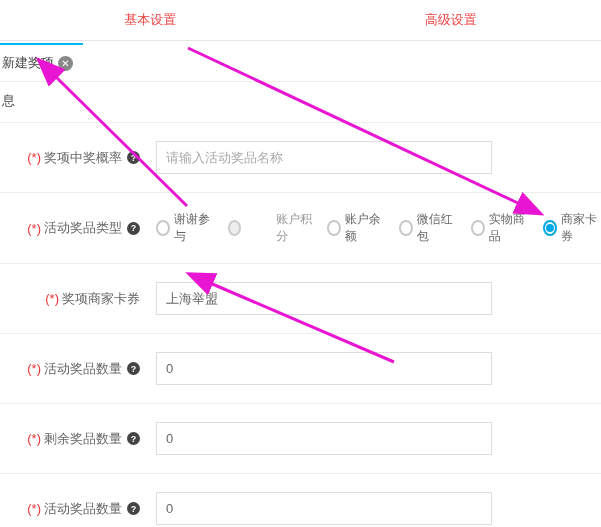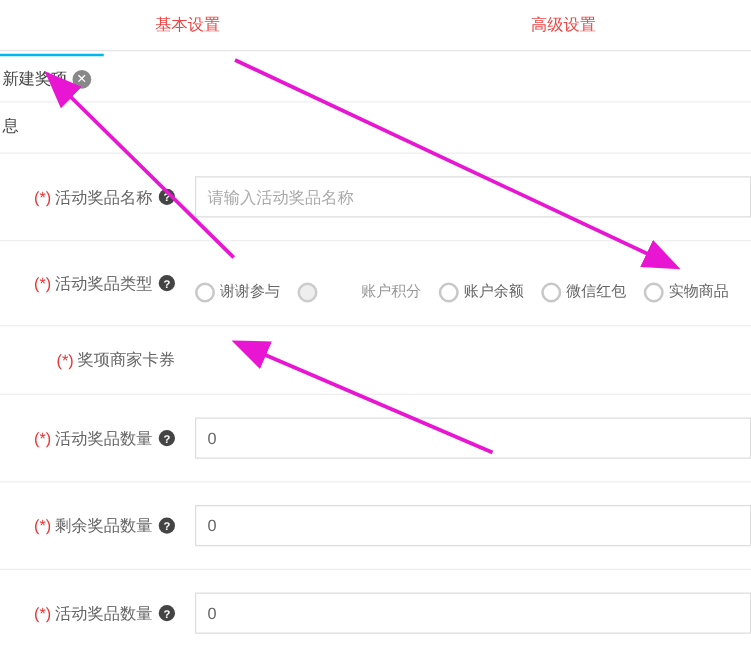--- a/index.html
+++ b/index.html
@@ -99,31 +99,30 @@
       flex: 1;
       padding-left: 8px;
       display: flex;
       align-items: center;
     }
     input[type="text"] {
       border: 1px solid #ddd;
       padding: 8px 9px;
       font-size: 13px;
       color: #666;
-      width: 445px;
+      width: 336px;
       font-family: inherit;
     }
     input[type="text"]::placeholder {
       color: #aaa;
     }
     .radio-group {
       display: flex;
       align-items: center;
       gap: 14px;
-      margin-top: 14px;
     }
     .radio-opt {
       display: flex;
       align-items: center;
       gap: 4px;
       color: #666;
       cursor: pointer;
       font-size: 12px;
     }
     .radio-circle {
@@ -180,21 +179,21 @@
     <span class="close-circle">✕</span>
   </div>
 </div>
 <div class="divider"></div>
 
 <div class="section-partial">息</div>
 
 <div class="form-row">
   <div class="label">
     <span class="req">(*)</span>
-    <span>活动奖品名称</span>
+    <span>奖项中奖概率</span>
     <span class="help-icon">?</span>
   </div>
   <div class="control">
     <input type="text" placeholder="请输入活动奖品名称" style="">
   </div>
 </div>
 
 <div class="form-row">
   <div class="label">
     <span class="req">(*)</span>
@@ -216,28 +215,37 @@
         <span>账户余额</span>
       </div>
       <div class="radio-opt">
         <span class="radio-circle"></span>
         <span>微信红包</span>
       </div>
       <div class="radio-opt">
         <span class="radio-circle"></span>
         <span>实物商品</span>
       </div>
+      <div class="radio-opt selected">
+        <span class="radio-circle">
+            <span class="radio-dot"></span>
+          </span>
+        <span>商家卡券</span>
+      </div>
     </div>
   </div>
 </div>
 
 <div class="form-row">
   <div class="label">
     <span class="req">(*)</span>
     <span>奖项商家卡券</span>
+  </div>
+  <div class="control">
+    <input type="text" value="上海举盟" style="">
   </div>
 </div>
 
 <div class="form-row">
   <div class="label">
     <span class="req">(*)</span>
     <span>活动奖品数量</span>
     <span class="help-icon">?</span>
   </div>
   <div class="control">

